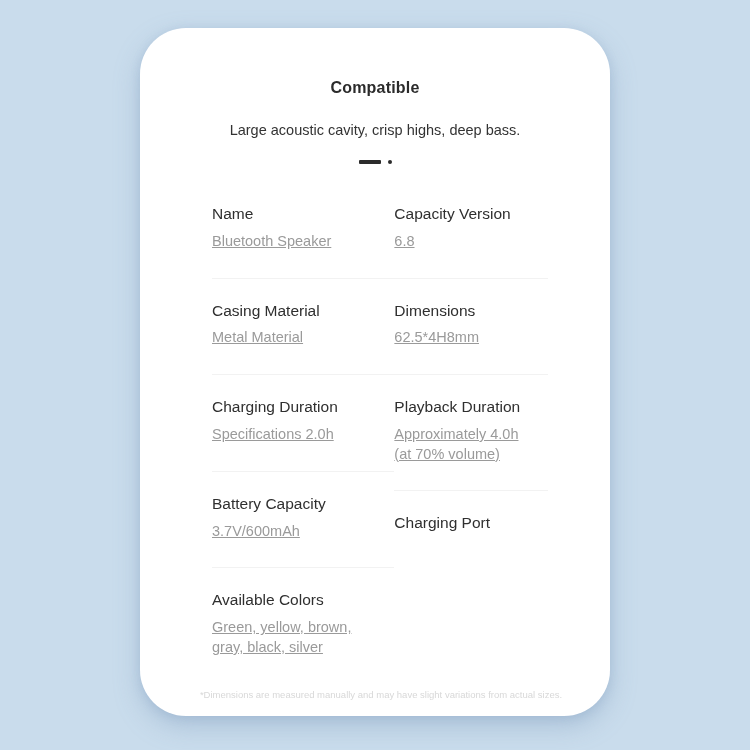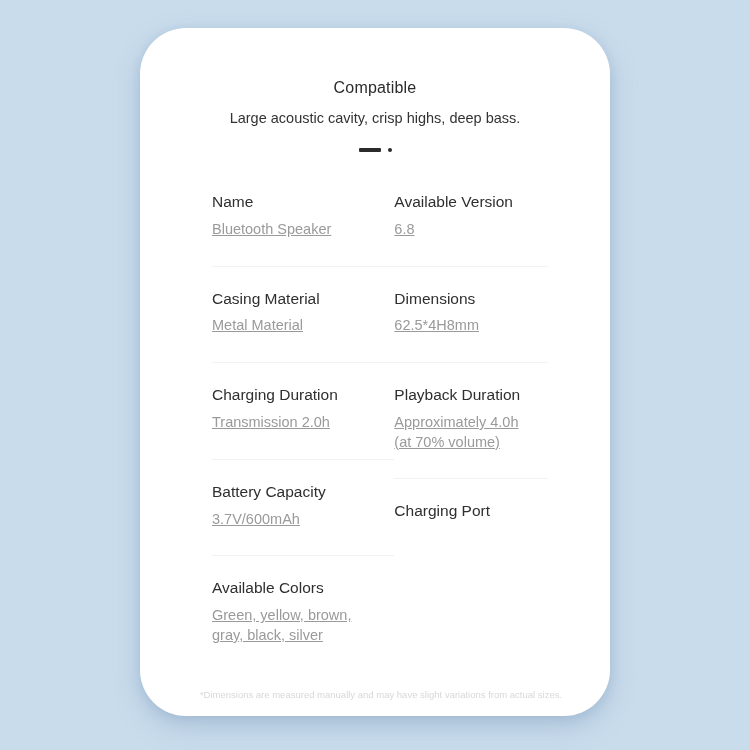--- a/index.html
+++ b/index.html
@@ -35,35 +35,35 @@
     overflow: hidden;
   }
 
   
   .header {
     padding-top: 50px;
     text-align: center;
   }
   .eyebrow {
     font-size: 16px;
-    font-weight: normal;
+    font-weight: bold;
     color: #2b2b2b;
     letter-spacing: 0.2px;
     line-height: 1.2;
   }
   .title {
     margin-top: 16px;
     font-size: 35px;
     font-weight: bold;
     color: #1f1f1f;
     letter-spacing: -0.4px;
     line-height: 1.1;
   }
   .subtitle {
-    margin-top: 12px;
+    margin-top: 24px;
     font-size: 14.5px;
     color: #333333;
     line-height: 1.3;
   }
 
   .divider-mark {
     margin-top: 16px;
     height: 12px;
     display: flex;
     align-items: center;
@@ -156,36 +156,36 @@
         <div class="spec-cell">
           <div class="spec-label">Name</div>
           <div class="spec-value">Bluetooth Speaker</div>
         </div>
         <div class="spec-cell">
           <div class="spec-label">Casing Material</div>
           <div class="spec-value">Metal Material</div>
         </div>
         <div class="spec-cell">
           <div class="spec-label">Charging Duration</div>
-          <div class="spec-value">Transmission 2.0h</div>
+          <div class="spec-value">Specifications 2.0h</div>
         </div>
         <div class="spec-cell">
           <div class="spec-label">Battery Capacity</div>
           <div class="spec-value">3.7V/600mAh</div>
         </div>
         <div class="spec-cell last">
           <div class="spec-label">Available Colors</div>
           <div class="spec-value">Green, yellow, brown,
 gray, black, silver</div>
         </div>
       </div>
 
       <div class="spec-col right">
         <div class="spec-cell">
-          <div class="spec-label">Available Version</div>
+          <div class="spec-label">Capacity Version</div>
           <div class="spec-value">6.8</div>
         </div>
         <div class="spec-cell">
           <div class="spec-label">Dimensions</div>
           <div class="spec-value">62.5*4H8mm</div>
         </div>
         <div class="spec-cell">
           <div class="spec-label">Playback Duration</div>
           <div class="spec-value">Approximately 4.0h
 (at 70% volume)</div>

